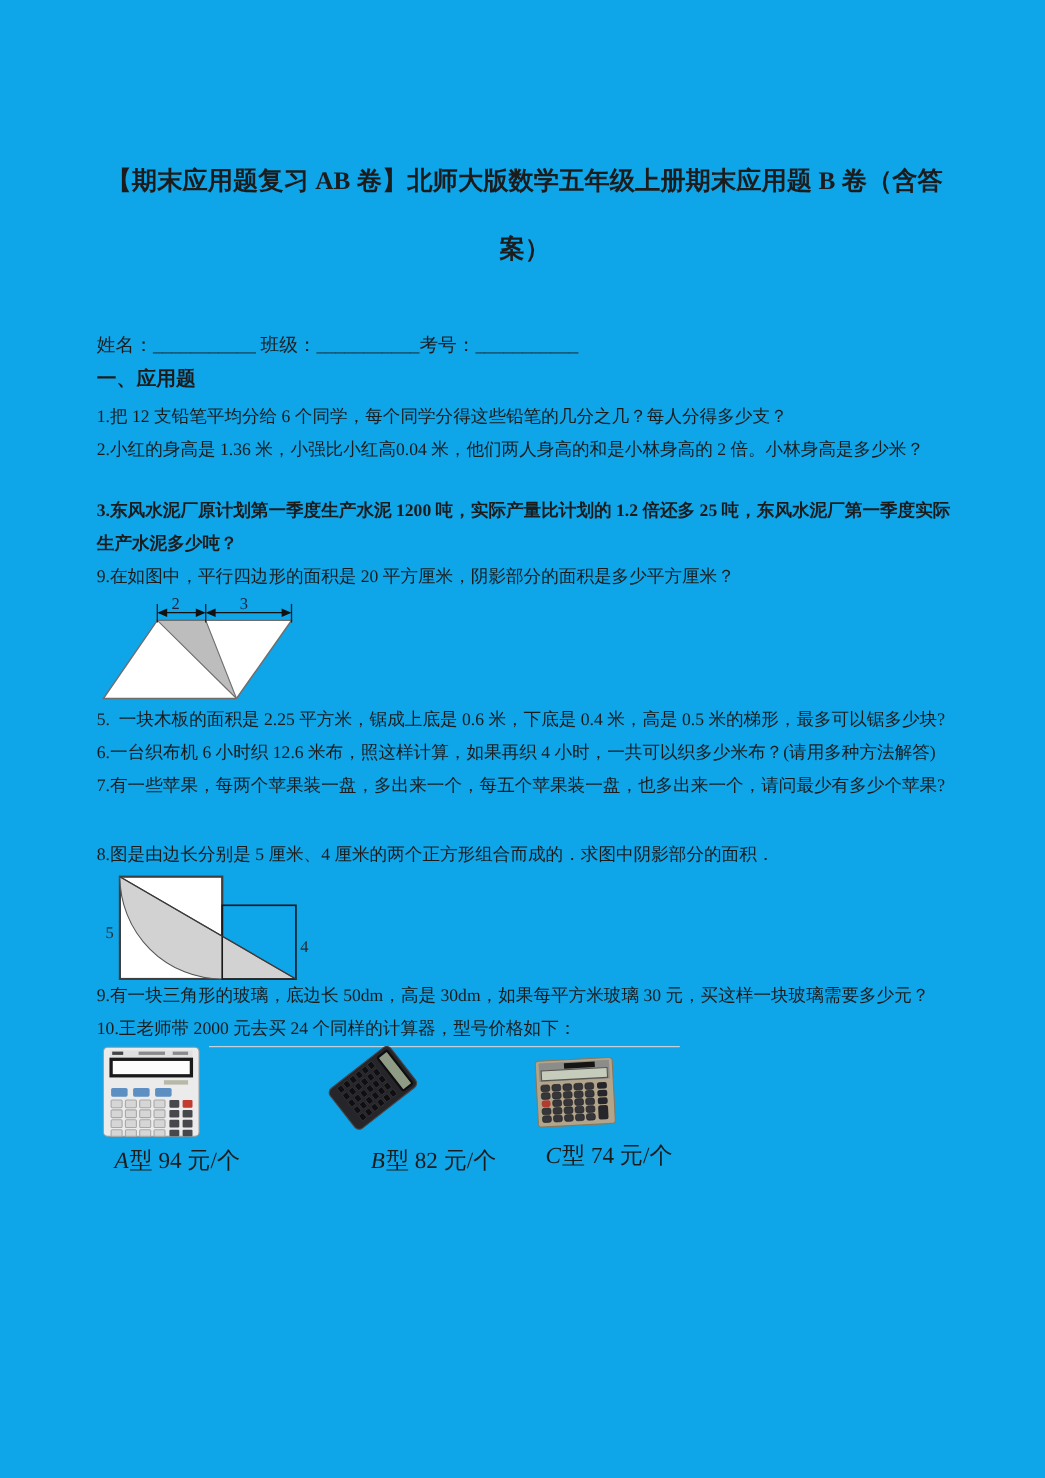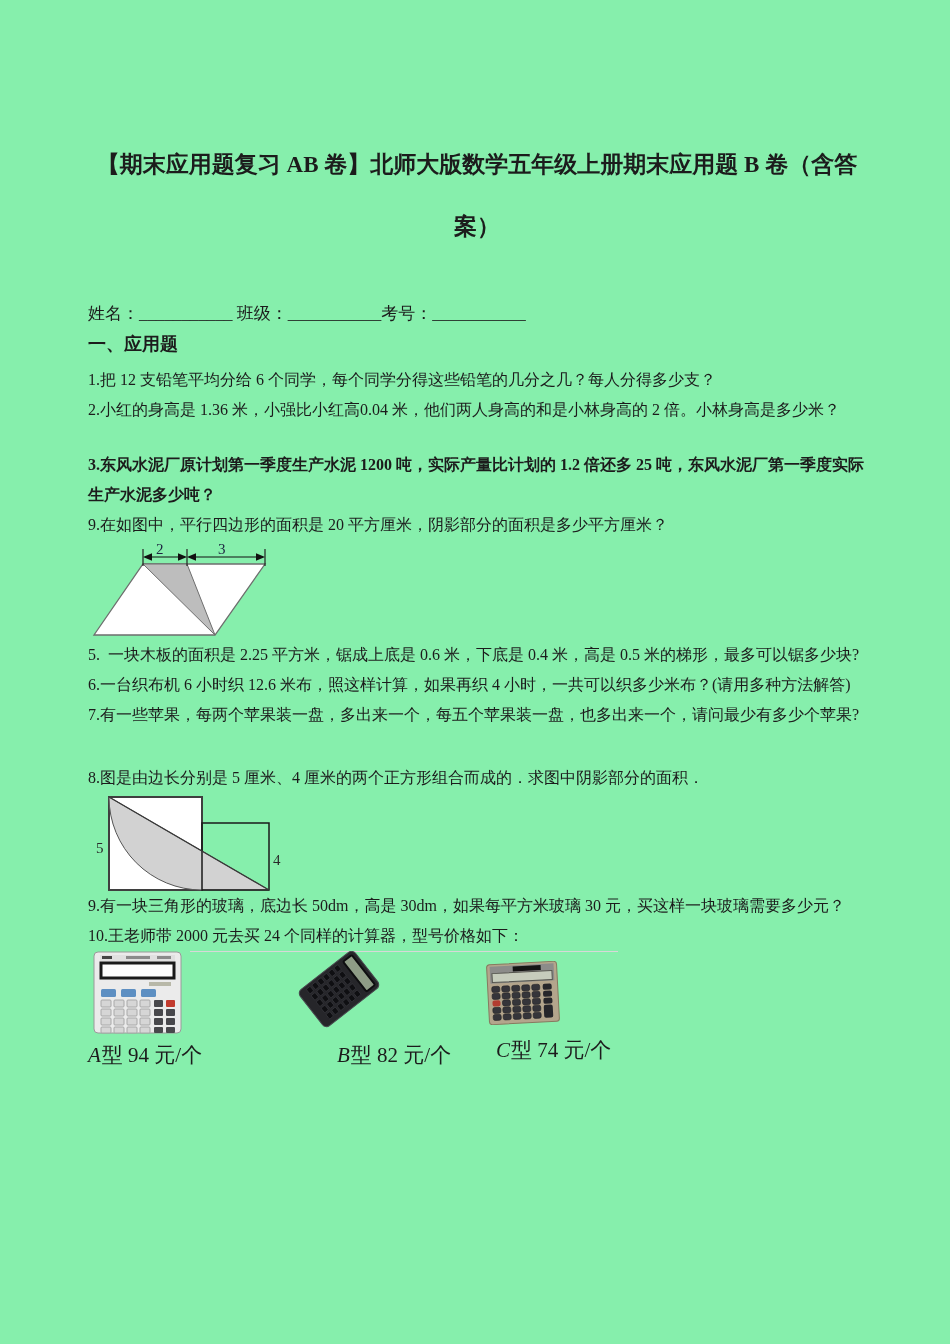--- a/index.html
+++ b/index.html
@@ -1,17 +1,17 @@
 <!DOCTYPE html>
 <html><head>
 <meta charset="utf-8">
 <style>
   html,body{margin:0;padding:0;background:#ffffff;}
   .page{
-    position:relative; width:950px; height:1344px; background:#86efac;
+    position:relative; width:950px; height:1344px; background:#0ea5e9;
     font-family:"Liberation Serif","DejaVu Serif",serif; color:#1c1c1c;
     overflow:hidden;
   }
   .content{position:absolute; left:88px; top:0; width:778px; padding-top:148px;}
   .title-line{font-weight:bold; font-size:23px; line-height:34px; text-align:center; white-space:nowrap;}
   .title-line.second{margin-top:28px;}
   .meta-line{font-size:17px; line-height:30px; margin-top:55px; white-space:nowrap;}
   .section-heading{font-size:18px; font-weight:bold; line-height:30px;}
   p.q{margin:0; font-size:16px; line-height:30px; text-align:left;}
   p.q.first{margin-top:6px;}
@@ -200,19 +200,19 @@
             <rect x="57" y="24" width="9" height="6" rx="2"></rect>
             <rect x="57" y="31" width="9" height="6" rx="2"></rect>
             <rect x="57" y="38" width="9" height="6" rx="2"></rect>
             <rect x="57" y="45" width="9" height="13" rx="2"></rect>
           </g>
         </g>
       </svg>
     </div>
 
     <div class="labels-row">
-      <span class="calc-label" style="left:0;"><i>A</i><span>型 94 元/个</span></span>
+      <span class="calc-label" style="left:16px;"><i>A</i><span>型 94 元/个</span></span>
       <span class="calc-label" style="left:205px;margin-left:44px;"><i>B</i><span>型 82 元/个</span></span>
       <span class="calc-label" style="left:408px;top:-5px;"><i>C</i><span>型 74 元/个</span></span>
     </div>
 
   </div>
 </div>
 
 </body></html>

